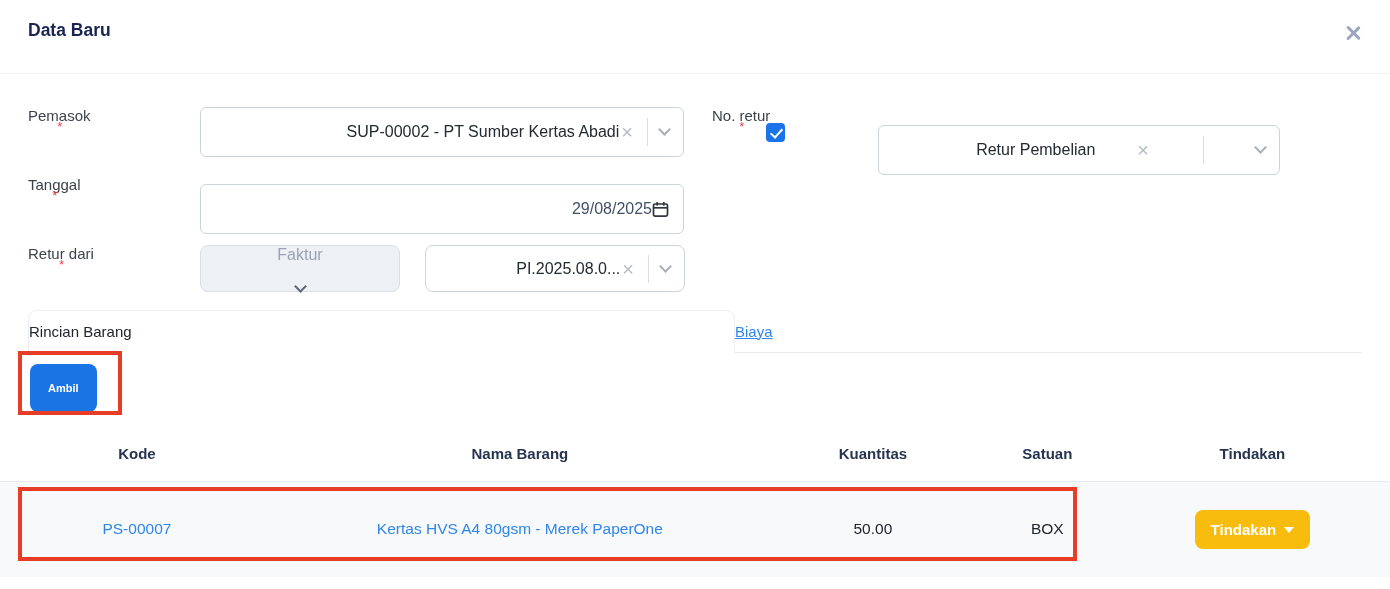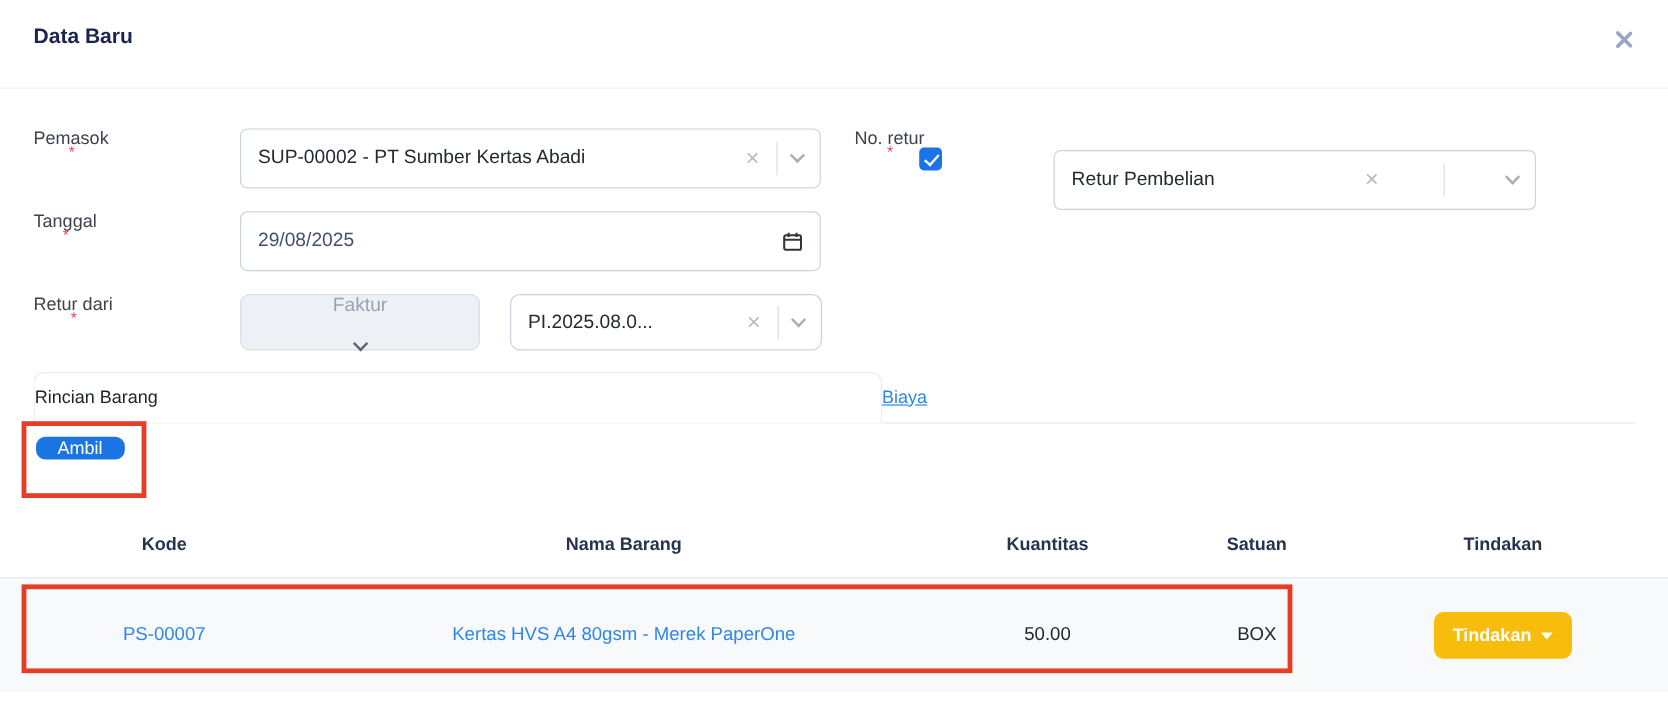--- a/index.html
+++ b/index.html
@@ -13,48 +13,48 @@
   .close-x::before,.close-x::after { content:""; position:absolute; left:10px; top:2px; width:2.5px; height:18px; background:#9aa6bf; border-radius:2px; }
   .close-x::before { transform:rotate(45deg); }
   .close-x::after { transform:rotate(-45deg); }
   .hdr-divider { position:absolute; left:0; top:73px; width:1390px; height:1px; background:#f1f1f4; }
 
   
   .f-label { position:absolute; height:50px; display:flex; align-items:center; font-size:15px; color:#3d424d;flex-direction:column; }
   .req { color:#f0414e; font-size:13px; vertical-align:top; position:relative; top:-5px; margin-left:1px; }
 
   
-  .sel { position:absolute; background:#fff; border:1px solid #cdd3da; border-radius:6px; display:flex; align-items:center; padding:0 14px; cursor:pointer; }
+  .sel { position:absolute; background:#fff; border:1px solid #cdd3da; border-radius:6px; display:flex; align-items:center; padding:0 14px; cursor:pointer;text-align:right; }
   .sel-value { flex:1; font-size:16px; color:#232a32; white-space:nowrap; overflow:hidden; }
   .clear-x { font-size:20px; color:#b6bcc4; line-height:1; padding:0 2px; cursor:pointer; }
   .sel-divider { width:1px; height:28px; background:#d9dde2; margin:0 12px; }
   .chev { width:9px; height:9px; border-right:2px solid #a9aeb6; border-bottom:2px solid #a9aeb6; transform:rotate(45deg); margin-top:-5px; }
   .chev.dark { border-color:#5b6472; }
 
   .pemasok-sel { left:200px; top:107px; width:484px; height:50px; }
   .noretur-sel { left:878px; top:125px; width:402px; height:50px;gap:40px; }
 
   .checkbox { position:absolute; left:766px; top:123px; width:19px; height:19px; background:#1a73e8; border-radius:4px; cursor:pointer; }
   .checkbox::after { content:""; position:absolute; left:6.5px; top:2.5px; width:5px; height:10px; border-right:2.4px solid #fff; border-bottom:2.4px solid #fff; transform:rotate(42deg); }
 
-  .date-input { left:200px; top:176px; width:484px; height:50px; }
+  .date-input { left:200px; top:184px; width:484px; height:50px; }
   .date-value { flex:1; font-size:16px; color:#44506a; }
 
   .faktur-sel { left:200px; top:245px; width:200px; height:47px; background:#edf0f4; border-color:#dadfe6; border-radius:8px;flex-direction:column; }
   .faktur-sel .sel-value { color:#9aa3b2; }
   .pi-sel { left:425px; top:245px; width:260px; height:47px; border-radius:8px; }
 
   
   .tabs { position:absolute; left:28px; top:310px; width:1334px; height:43px; display:flex; border-bottom:1px solid #e7eaef; }
   .tab { display:flex; align-items:center; justify-content:flex-start; font-size:15px; cursor:pointer; }
   .tab-active { width:53%; background:#fff; border:1px solid #ecedf1; border-bottom:1px solid #fff; border-radius:9px 9px 0 0; color:#20262f; margin-bottom:-1px; }
   .tab-inactive { flex:1; color:#2e86eb;text-decoration:underline; }
 
   
-  .btn-ambil { position:absolute; left:30px; top:364px; background:#1b74e4; color:#fff; font-weight:400; font-size:15px; border:none; border-radius:8px; padding:1px 18px; cursor:pointer; }
+  .btn-ambil { position:absolute; left:30px; top:364px; background:#1b74e4; color:#fff; font-weight:700; font-size:11px; border:none; border-radius:8px; padding:18px 18px; cursor:pointer; }
 
   
   .anno { position:absolute; border:4px solid #e73c26; pointer-events:none; }
   .anno-ambil { left:18px; top:351px; width:104px; height:64px; }
   .anno-row { left:18px; top:487px; width:1059px; height:74px; }
 
   
   .tbl { position:absolute; left:0; top:427px; width:1390px; border-collapse:collapse; }
   .tbl th { font-size:15px; font-weight:700; color:#263450; padding:18px 0 19px 0; border-bottom:1px solid #e6e9ef; text-align:center; }
   .tbl td { height:95px; background:#f8f9fa; text-align:center; font-size:15.5px; color:#20262f; vertical-align:middle; }

